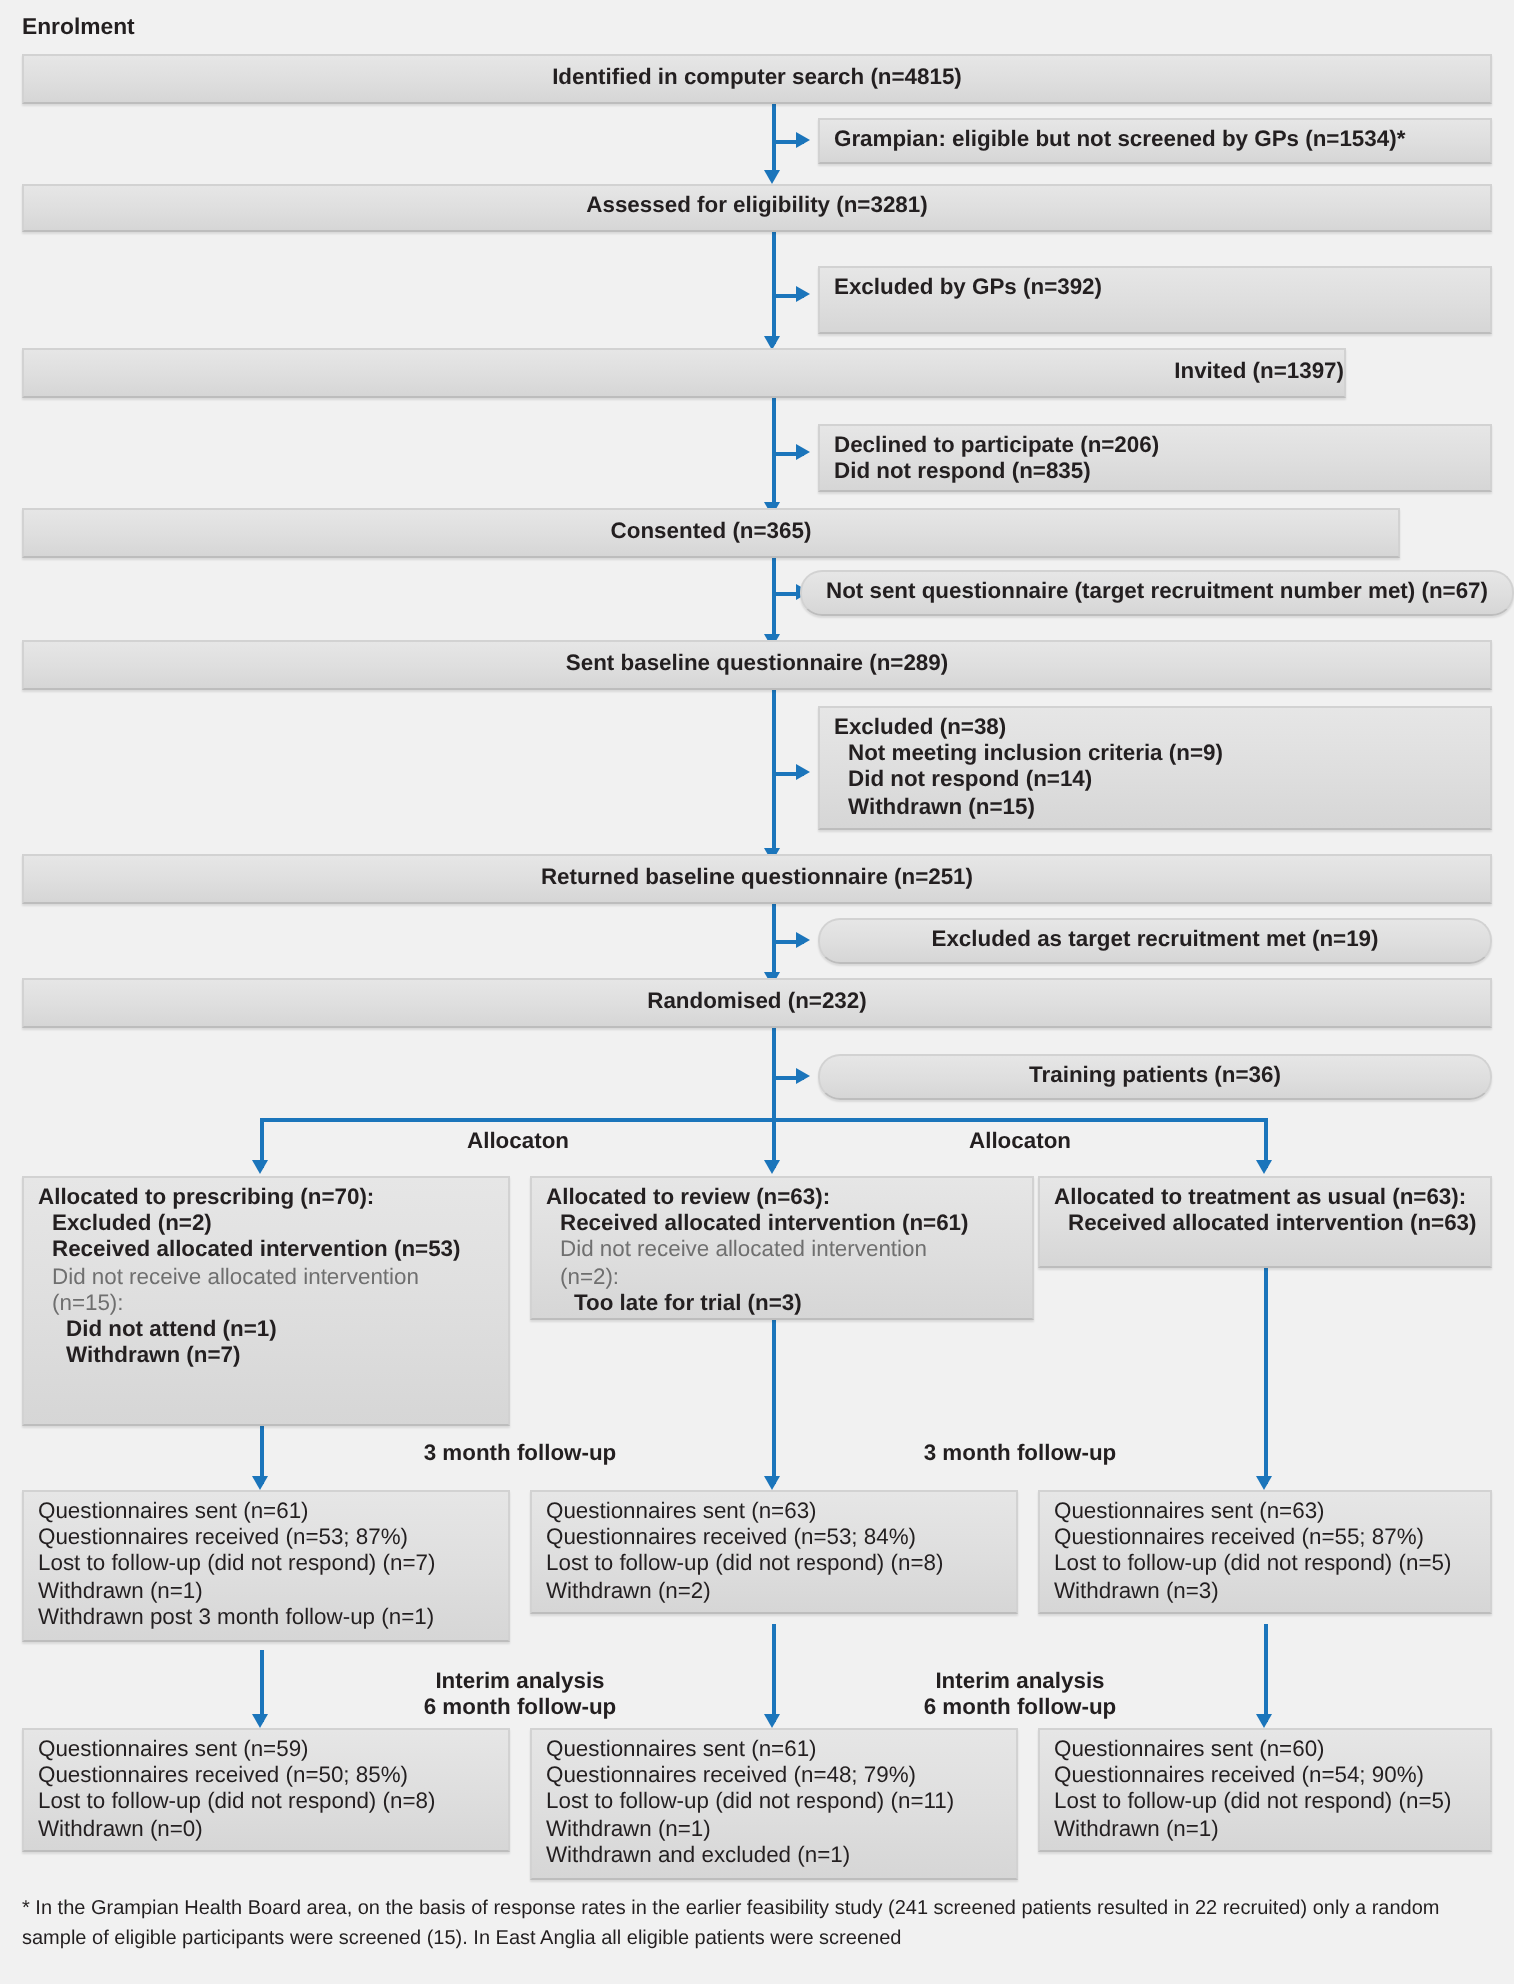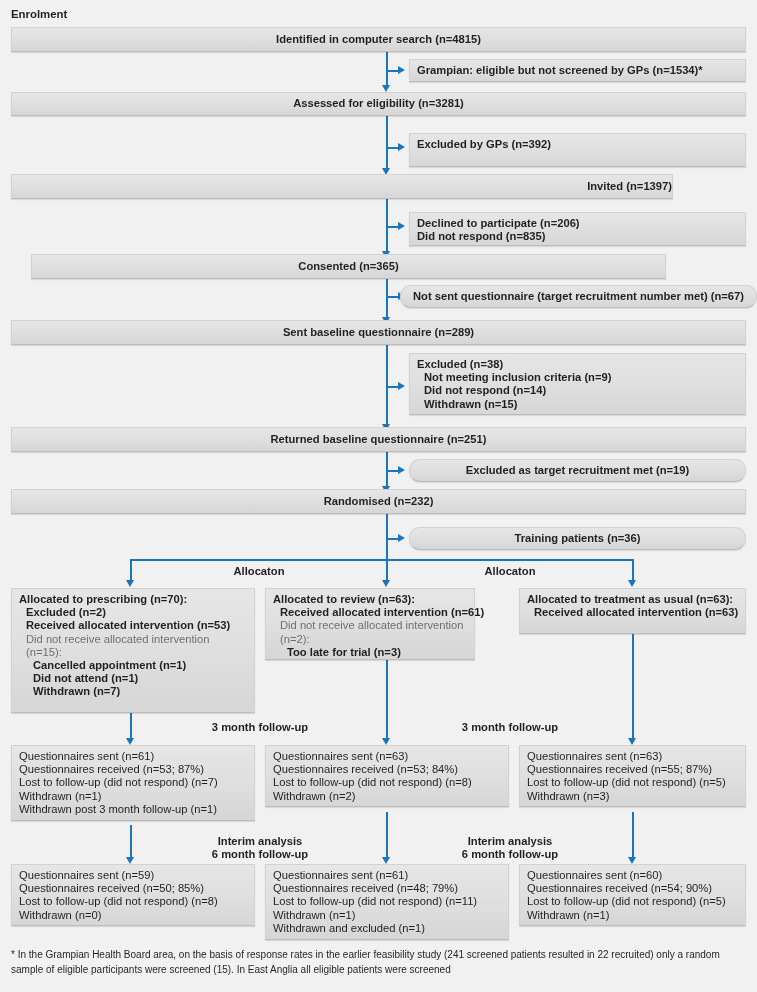--- a/index.html
+++ b/index.html
@@ -118,21 +118,21 @@
   </div>
 
   <div class="box center" style="left:11px;top:92px;width:735px;height:24px;">
     <span>Assessed for eligibility (n=3281)</span>
   </div>
 
   <div class="box center" style="left:11px;top:174px;width:662px;height:25px;justify-content:flex-end;">
     <span>Invited (n=1397)</span>
   </div>
 
-  <div class="box center" style="left:11px;top:254px;width:635px;height:25px;margin-left:20px;">
+  <div class="box center" style="left:11px;top:254px;width:689px;height:25px;">
     <span>Consented (n=365)</span>
   </div>
 
   <div class="box center" style="left:11px;top:320px;width:735px;height:25px;">
     <span>Sent baseline questionnaire (n=289)</span>
   </div>
 
   <div class="box center" style="left:11px;top:427px;width:735px;height:25px;">
     <span>Returned baseline questionnaire (n=251)</span>
   </div>
@@ -175,26 +175,25 @@
 
   <div class="phaselabel" style="left:219px;top:565px;width:80px;">Allocaton</div>
   <div class="phaselabel" style="left:470px;top:565px;width:80px;">Allocaton</div>
 
   <div class="box txt" style="left:11px;top:588px;width:244px;height:125px;">
     <span class="ln b">Allocated to prescribing (n=70):</span>
     <span class="ln b i1">Excluded (n=2)</span>
     <span class="ln b i1">Received allocated intervention (n=53)</span>
     <span class="ln g i1">Did not receive allocated intervention</span>
     <span class="ln g i1">(n=15):</span>
-    <span class="ln b i2">Cancelled appointment (n=1)</span>
     <span class="ln b i2">Did not attend (n=1)</span>
     <span class="ln b i2">Withdrawn (n=7)</span>
   </div>
 
-  <div class="box txt" style="left:265px;top:588px;width:210px;height:72px;">
+  <div class="box txt" style="left:265px;top:588px;width:252px;height:72px;">
     <span class="ln b">Allocated to review (n=63):</span>
     <span class="ln b i1">Received allocated intervention (n=61)</span>
     <span class="ln g i1">Did not receive allocated intervention</span>
     <span class="ln g i1">(n=2):</span>
     <span class="ln b i2">Too late for trial (n=3)</span>
   </div>
 
   <div class="box txt" style="left:519px;top:588px;width:227px;height:46px;">
     <span class="ln b">Allocated to treatment as usual (n=63):</span>
     <span class="ln b i1">Received allocated intervention (n=63)</span>

